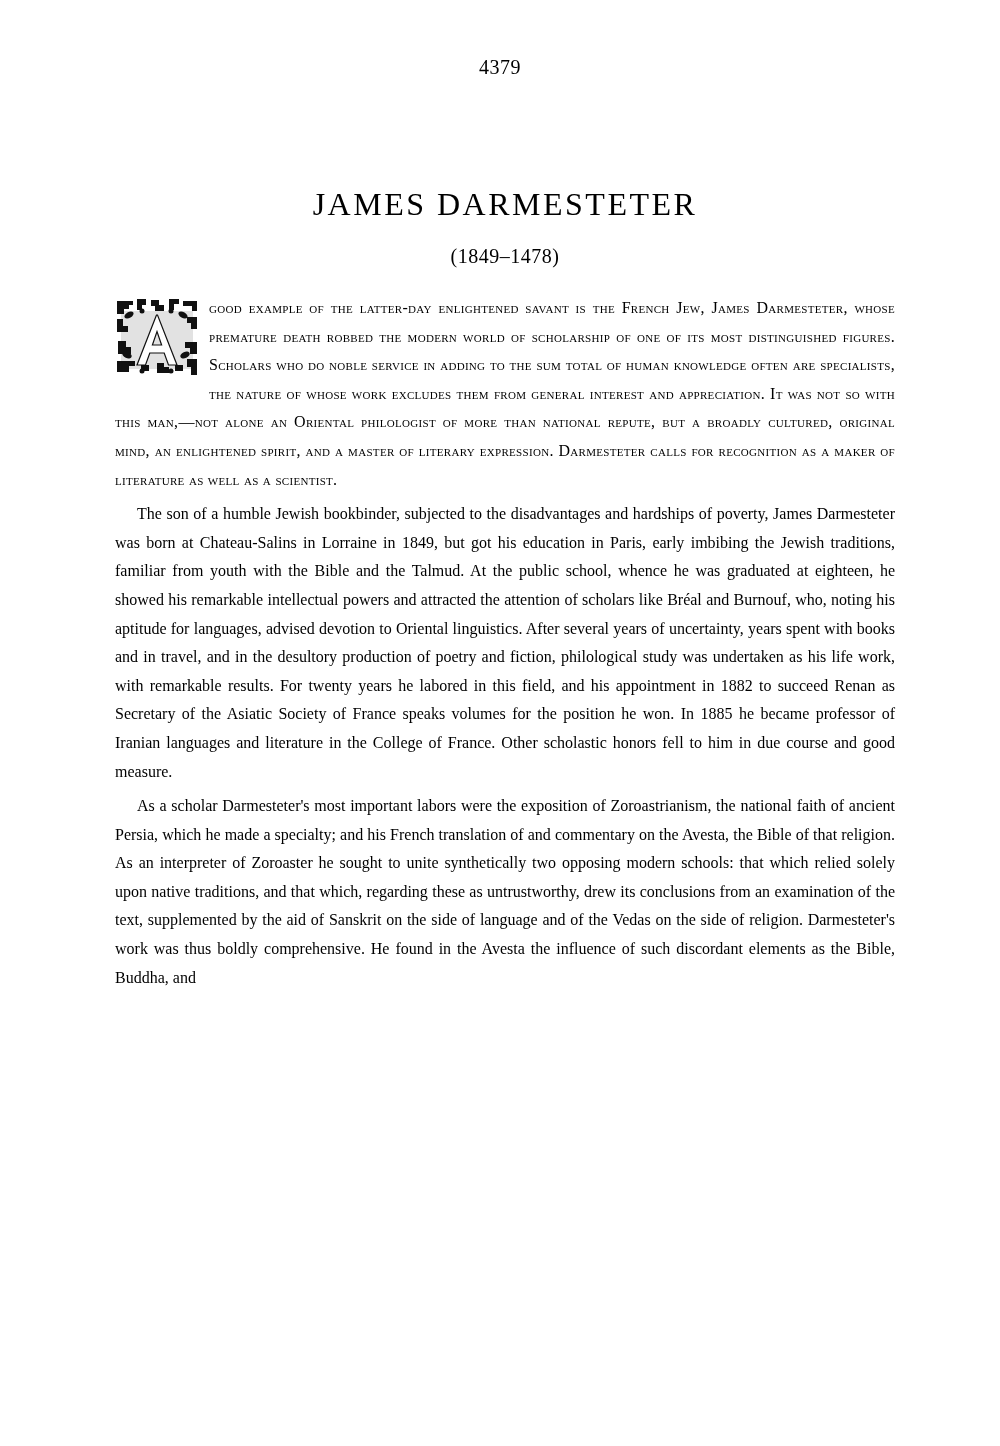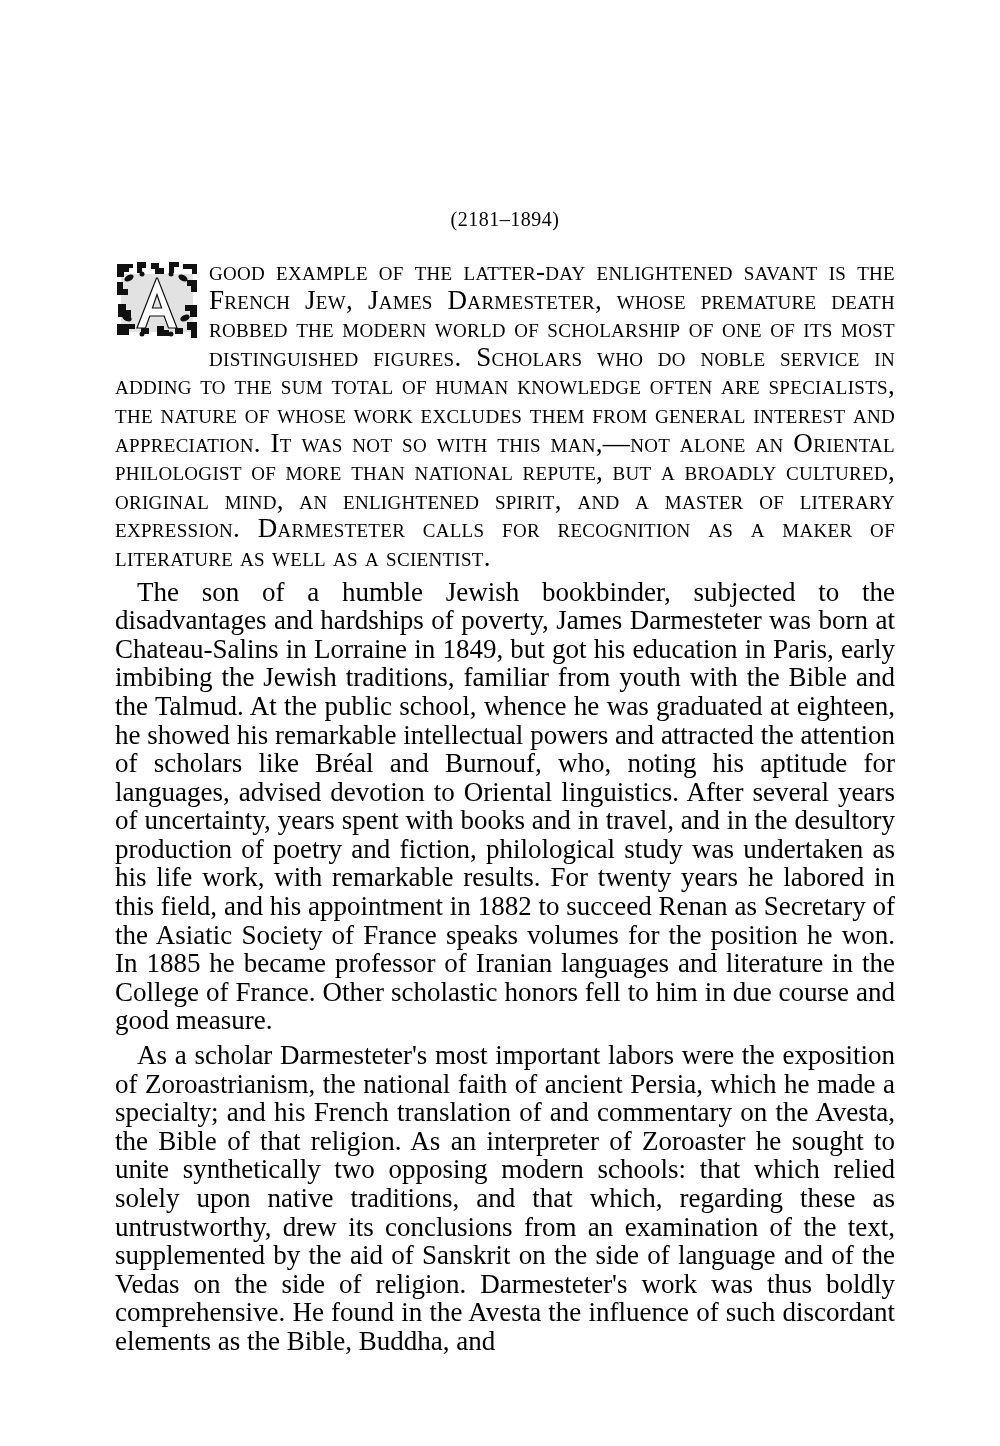--- a/index.html
+++ b/index.html
@@ -47,21 +47,21 @@
     font-family: "Liberation Serif", serif;
   }
   .dates {
     text-align: center;
     font-size: 20px;
     margin-top: 22px;
     letter-spacing: 0.5px;
   }
   .body-text {
     margin-top: 26px;
-    font-size: 27px;
+    font-size: 16px;
     line-height: 28.6px;
     text-align: justify;
     text-justify: inter-word;
   }
   p.para {
     margin: 0;
     text-align: justify;
     text-indent: 0;
   }
   p.para + p.para {
@@ -81,25 +81,27 @@
   .smallcaps {
     font-variant: small-caps;
     letter-spacing: 0.3px;
   }
 </style>
 </head>
 <body>
 
 <div class="page">
 
+  <div class="folio">4379</div>
 
   <div class="content">
 
+    <h1 class="title">JAMES DARMESTETER</h1>
 
-    <div class="dates">(2181–1894)</div>
+    <div class="dates">(1849–1478)</div>
 
     <div class="body-text">
 
       <div class="dropcap">
         <svg width="84" height="84" viewBox="0 0 84 84" xmlns="http://www.w3.org/2000/svg">
           <rect x="0" y="0" width="84" height="84" fill="#ffffff"></rect>
           <g fill="#111111">
 
             <path d="M2 4 h16 v4 h-4 v4 h-5 v5 h-7 z"></path>
             <path d="M22 2 h9 v6 h-4 v5 h-5 z"></path>

